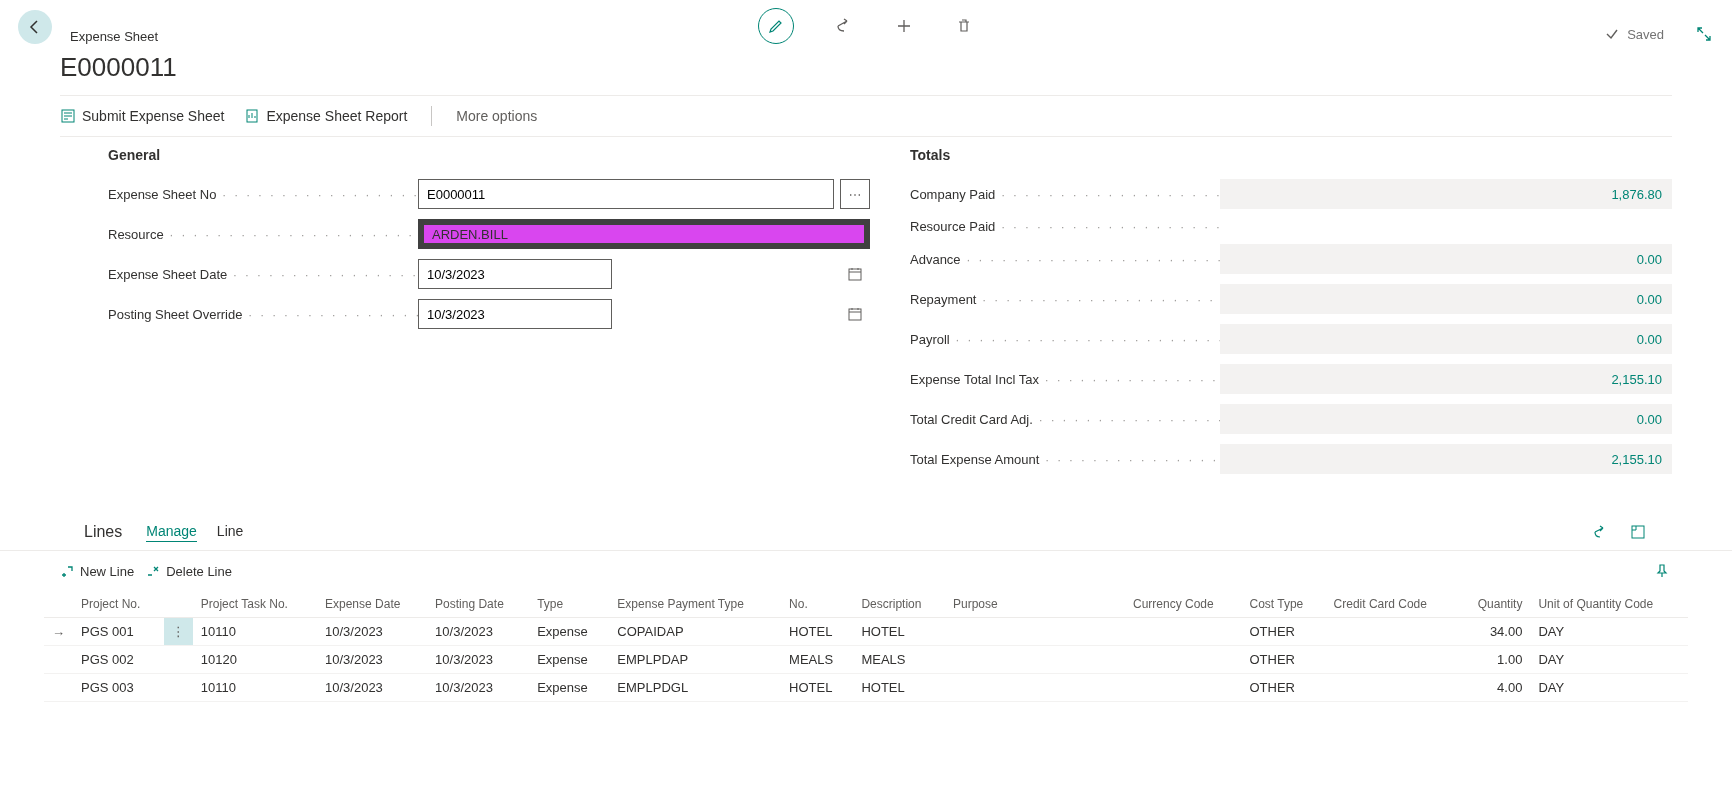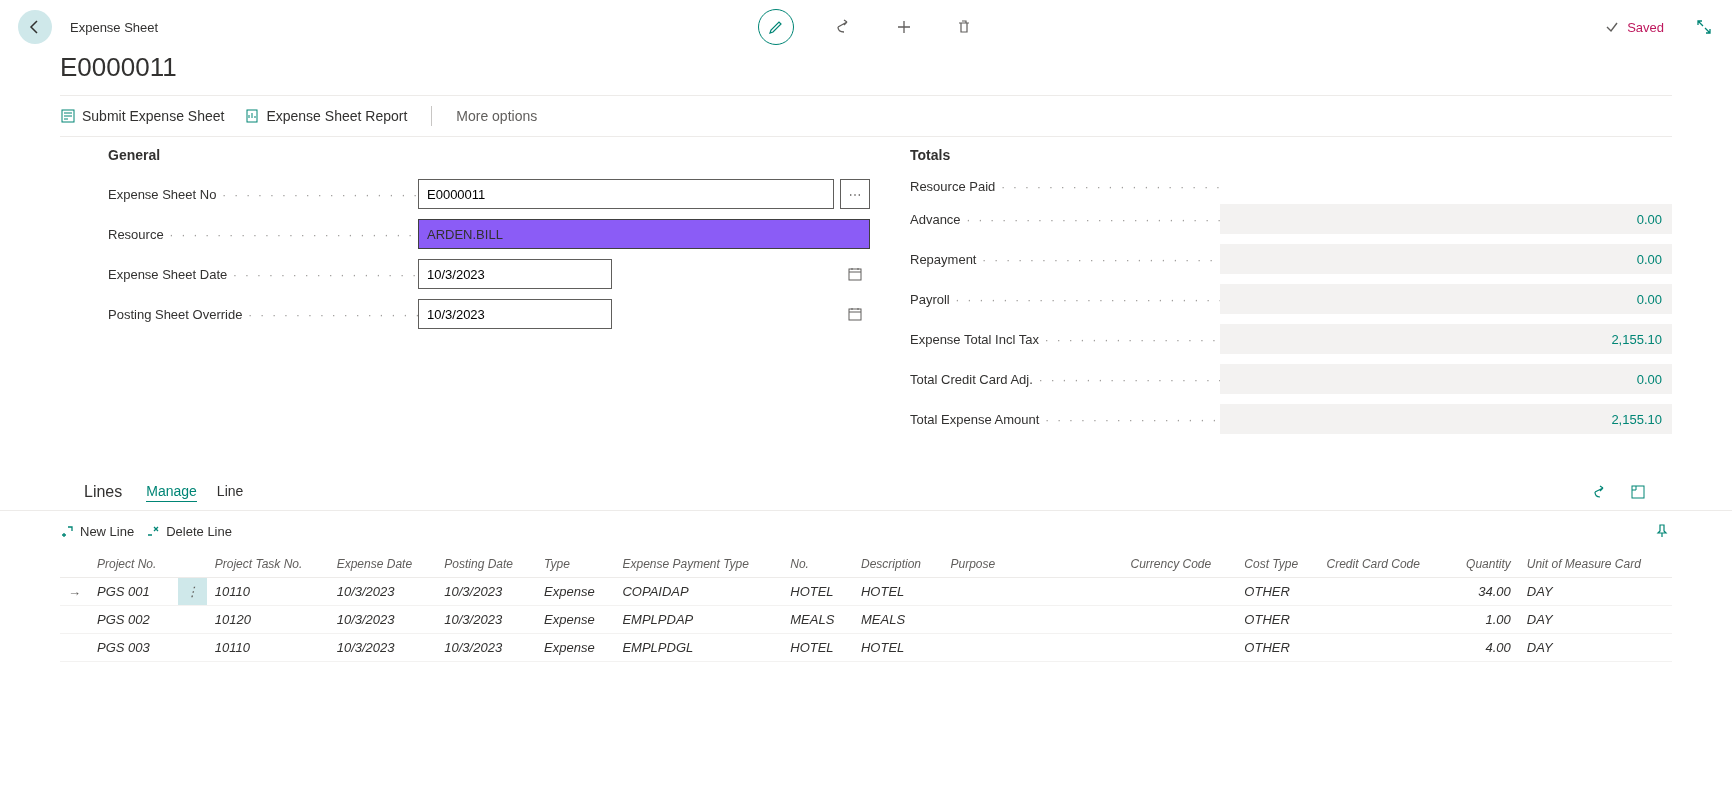--- a/index.html
+++ b/index.html
@@ -1,54 +1,54 @@
 <!DOCTYPE html>
 <html><head>
 <meta charset="utf-8">
 <style>
 * { box-sizing: border-box; margin: 0; padding: 0; }
 body { font-family: "Segoe UI", Arial, sans-serif; font-size: 13px; color: #323130; background: #fff; width: 1732px; }
-.header { display: flex; align-items: center; padding: 10px 18px 6px 18px; }
+.header { display: flex; align-items: flex-end; padding: 10px 18px 6px 18px; }
 .back-btn { width: 34px; height: 34px; border-radius: 50%; background: #cfe8ea; display: flex; align-items: center; justify-content: center; cursor: pointer; margin-right: 18px; }
 .header-title-small { font-size: 13px; color: #323130; }
 .header-actions { margin-left: auto; display: flex; align-items: center; gap: 30px; }
 .header-actions-center { position: absolute; left: 50%; transform: translateX(-50%); display: flex; align-items: center; gap: 40px; }
 .icon-btn { width: 20px; height: 20px; display: flex; align-items: center; justify-content: center; cursor: pointer; color: #605e5c; }
 .edit-circle { width: 36px; height: 36px; border: 1px solid #008575; border-radius: 50%; display: flex; align-items: center; justify-content: center; color: #008575; cursor: pointer; }
-.saved { display: flex; align-items: center; gap: 8px; color: #be185d; font-size: 13px; }
+.saved { display: flex; align-items: center; gap: 8px; color: #737373; font-size: 13px; }
 .page-title { font-size: 26px; font-weight: 400; padding: 2px 60px 12px 60px; }
 .divider { height: 1px; background: #edebe9; margin: 0 60px; }
 .action-bar { display: flex; align-items: center; gap: 20px; padding: 10px 60px; }
 .action-item { display: flex; align-items: center; gap: 6px; cursor: pointer; color: #323130; font-size: 14px; }
 .action-item .ico { color: #008575; }
 .vbar { width: 1px; height: 20px; background: #c8c6c4; margin: 0 4px; }
 .more-opt { color: #605e5c; cursor: pointer; font-size: 14px; }
 .content { display: flex; padding: 10px 60px 30px 60px; gap: 40px; margin-left: 48px; }
 .col { flex: 1; }
 .section-title { font-weight: 600; font-size: 14px; margin-bottom: 16px; }
 .field-row { display: flex; align-items: center; margin-bottom: 10px; }
 .field-label { width: 310px; font-size: 13px; color: #323130; position: relative; overflow: hidden; white-space: nowrap; }
 .field-label::after { content: " · · · · · · · · · · · · · · · · · · · · · · · · · · · · · · · · · · · · · · · · · · · · · · · · · · · · · · · · · · · ·"; color: #a19f9d; letter-spacing: 2px; }
 .field-input-wrap { flex: 1; display: flex; gap: 6px; }
 .input { flex: 1; height: 30px; border: 1px solid #605e5c; padding: 0 8px; font-size: 13px; background: #fff; }
-.input.readonly { background: #8b5cf6; border: 1px solid #404040; color: #323130; }
+.input.readonly { background: #d946ef; border: 6px solid #404040; color: #323130; }
 .input-addon { width: 30px; height: 30px; border: 1px solid #605e5c; display: flex; align-items: center; justify-content: center; cursor: pointer; color: #605e5c; }
 .date-icon { position: absolute; right: 8px; top: 50%; transform: translateY(-50%); color: #605e5c; pointer-events: none; }
 .input-rel { position: relative; flex: 1; }
 .totals .field-input-wrap .input { text-align: right; color: #008575; background: #f3f2f1; border: none; padding-right: 10px; }
 .lines-header { display: flex; align-items: center; padding: 8px 84px; border-bottom: 1px solid #edebe9; }
 .lines-title { font-size: 16px; font-weight: 400; margin-right: 24px; }
 .tab { font-size: 14px; margin-right: 20px; cursor: pointer; color: #323130; padding-bottom: 2px; }
 .tab.active { color: #008575; border-bottom: 1px solid #008575; }
 .lines-header .spacer { margin-left: auto; display: flex; gap: 18px; }
 .lines-toolbar { display: flex; gap: 12px; padding: 10px 60px; }
 .tool-item { display: flex; align-items: center; gap: 6px; cursor: pointer; font-size: 13px; }
 .tool-item .ico { color: #008575; }
 .lines-toolbar .spacer { margin-left: auto; }
-.table-wrap { padding: 0 60px; font-style: italic; }
+.table-wrap { padding: 0 44px; }
 table { width: 100%; border-collapse: collapse; font-size: 13px; }
 th { text-align: left; font-weight: 400; color: #605e5c; padding: 6px 8px; border-bottom: 1px solid #edebe9; vertical-align: bottom; font-size: 12px; }
 th.right, td.right { text-align: right; }
 td { padding: 6px 8px; border-bottom: 1px solid #f3f2f1; }
 .row-arrow { width: 24px; text-align: center; color: #605e5c; }
 .row-menu { width: 18px; background: #cfe8ea; text-align: center; cursor: pointer; color: #605e5c; }
 svg { display: block; }
 </style>
 </head>
 <body>
@@ -171,20 +171,26 @@
           </span>
         </div>
       </div>
     </div>
 
   </div>
 
   <div class="col totals">
     <div class="section-title">Totals</div>
     <div id="totals-fields">
+        <div class="field-row">
+    <div class="field-label">Company Paid</div>
+    <div class="field-input-wrap">
+      <input class="input" readonly="" value="1,876.80" style="">
+    </div>
+        </div>
         <div class="field-row">
     <div class="field-label">Resource Paid</div>
         </div>
         <div class="field-row">
     <div class="field-label">Advance</div>
     <div class="field-input-wrap">
       <input class="input" readonly="" value="0.00" style="">
     </div>
         </div>
         <div class="field-row">
@@ -278,21 +284,21 @@
         <th>Posting Date</th>
         <th>Type</th>
         <th>Expense Payment Type</th>
         <th>No.</th>
         <th>Description</th>
         <th style="width:180px">Purpose</th>
         <th>Currency Code</th>
         <th>Cost Type</th>
         <th>Credit Card Code</th>
         <th class="right">Quantity</th>
-        <th>Unit of Measure Card</th>
+        <th>Unit of Quantity Code</th>
       </tr>
     </thead>
     <tbody id="lines-body">
         <tr>
     <td class="row-arrow">→</td>
     <td>PGS 001</td>
     <td class="row-menu">⋮</td>
     <td>10110</td>
     <td>10/3/2023</td>
     <td>10/3/2023</td>

